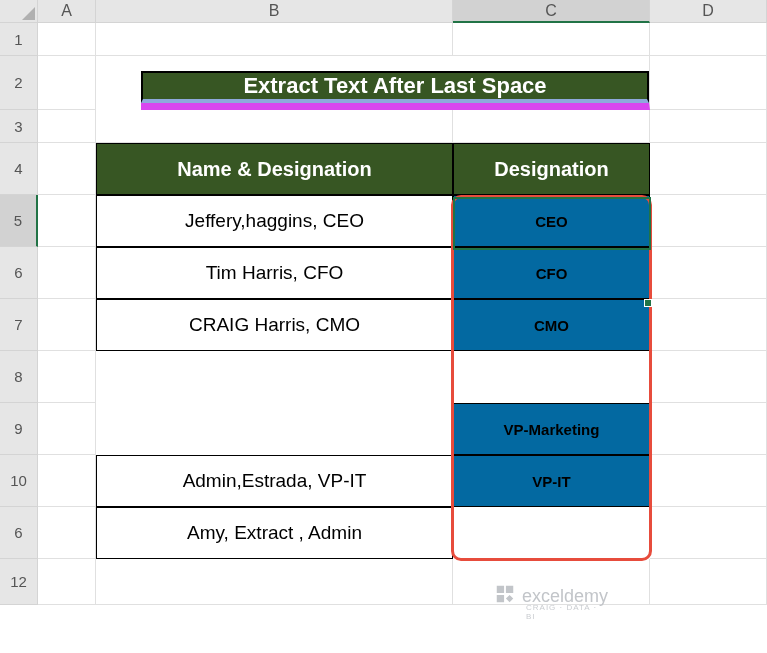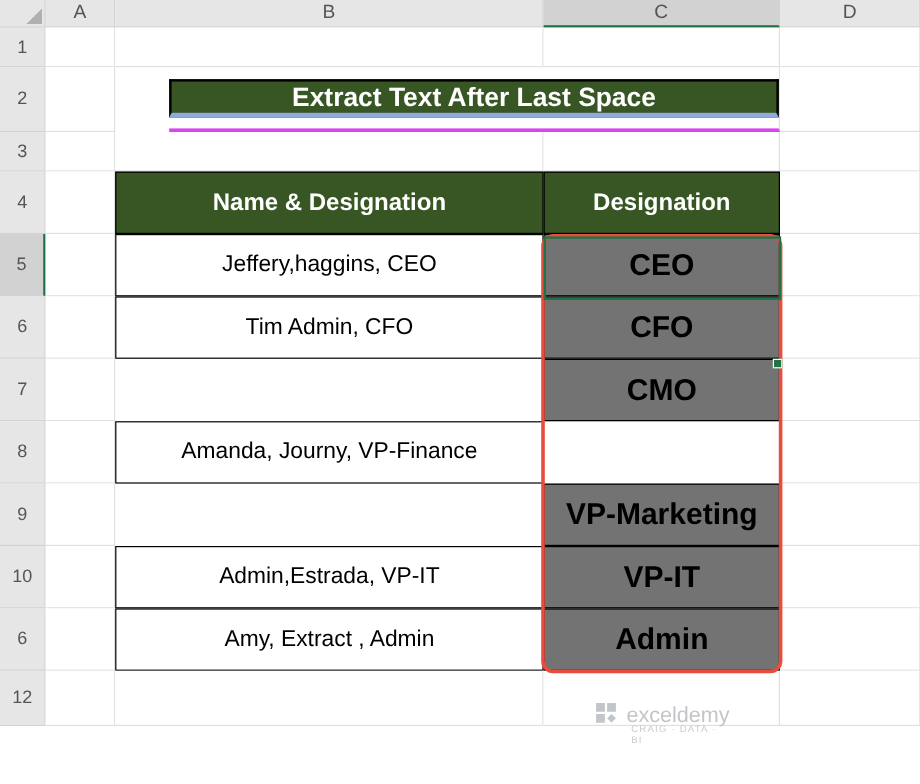--- a/index.html
+++ b/index.html
@@ -68,25 +68,25 @@
     overflow: visible;
     white-space: nowrap;
     background: #fff;
   }
 
   
   .title-outer {
     grid-column: 3 / 5;
     grid-row: 3;
     display: flex;
-    align-items: center;
+    align-items: flex-end;
     justify-content: stretch;
     padding: 0;
     border-right: 1px solid #e0e0e0;
-    border-bottom: 3px solid #d946ef;
+    border-bottom: 7px solid #d946ef;
     margin-left: 45px;
   }
   .title-banner {
     width: 100%;
     background: #375623;
     border: 2px solid #000;
     border-bottom: 4px solid #8ea9db;
     display: flex;
     align-items: center;
     justify-content: center;
@@ -108,24 +108,24 @@
   }
   .b-data {
     border: 1px solid #000;
     font-size: 19px;
     color: #000;
     display: flex;
     align-items: center;
     justify-content: center;
   }
   .c-data {
-    background: #737373;
+    background: #0369a1;
     color: #000;
     font-weight: bold;
-    font-size: 25px;
+    font-size: 15px;
     border: 1px solid #000;
     display: flex;
     align-items: center;
     justify-content: center;
   }
 
   
   .red-box {
     position: absolute;
     left: 451px;
@@ -226,44 +226,43 @@
   <div class="th-cell" style="grid-column:3;grid-row:5;">Name &amp; Designation</div>
   <div class="th-cell" style="grid-column:4;grid-row:5;">Designation</div>
   <div class="cell" style="grid-column:5;grid-row:5;"></div>
 
   <div class="cell" style="grid-column:2;grid-row:6;"></div>
   <div class="b-data" style="grid-column:3;grid-row:6;">Jeffery,haggins, CEO</div>
   <div class="c-data" style="grid-column:4;grid-row:6;">CEO</div>
   <div class="cell" style="grid-column:5;grid-row:6;"></div>
 
   <div class="cell" style="grid-column:2;grid-row:7;"></div>
-  <div class="b-data" style="grid-column:3;grid-row:7;">Tim Admin, CFO</div>
+  <div class="b-data" style="grid-column:3;grid-row:7;">Tim Harris, CFO</div>
   <div class="c-data" style="grid-column:4;grid-row:7;">CFO</div>
   <div class="cell" style="grid-column:5;grid-row:7;"></div>
 
   <div class="cell" style="grid-column:2;grid-row:8;"></div>
+  <div class="b-data" style="grid-column:3;grid-row:8;">CRAIG Harris, CMO</div>
   <div class="c-data" style="grid-column:4;grid-row:8;">CMO</div>
   <div class="cell" style="grid-column:5;grid-row:8;"></div>
 
   <div class="cell" style="grid-column:2;grid-row:9;"></div>
-  <div class="b-data" style="grid-column:3;grid-row:9;">Amanda, Journy, VP-Finance</div>
   <div class="cell" style="grid-column:5;grid-row:9;"></div>
 
   <div class="cell" style="grid-column:2;grid-row:10;"></div>
   <div class="c-data" style="grid-column:4;grid-row:10;">VP-Marketing</div>
   <div class="cell" style="grid-column:5;grid-row:10;"></div>
 
   <div class="cell" style="grid-column:2;grid-row:11;"></div>
   <div class="b-data" style="grid-column:3;grid-row:11;">Admin,Estrada, VP-IT</div>
   <div class="c-data" style="grid-column:4;grid-row:11;">VP-IT</div>
   <div class="cell" style="grid-column:5;grid-row:11;"></div>
 
   <div class="cell" style="grid-column:2;grid-row:12;"></div>
   <div class="b-data" style="grid-column:3;grid-row:12;">Amy, Extract , Admin</div>
-  <div class="c-data" style="grid-column:4;grid-row:12;">Admin</div>
   <div class="cell" style="grid-column:5;grid-row:12;"></div>
 
   <div class="cell" style="grid-column:2;grid-row:13;"></div>
   <div class="cell" style="grid-column:3;grid-row:13;"></div>
   <div class="cell" style="grid-column:4;grid-row:13;"></div>
   <div class="cell" style="grid-column:5;grid-row:13;"></div>
 
 </div>
 
 <div class="red-box"></div>

